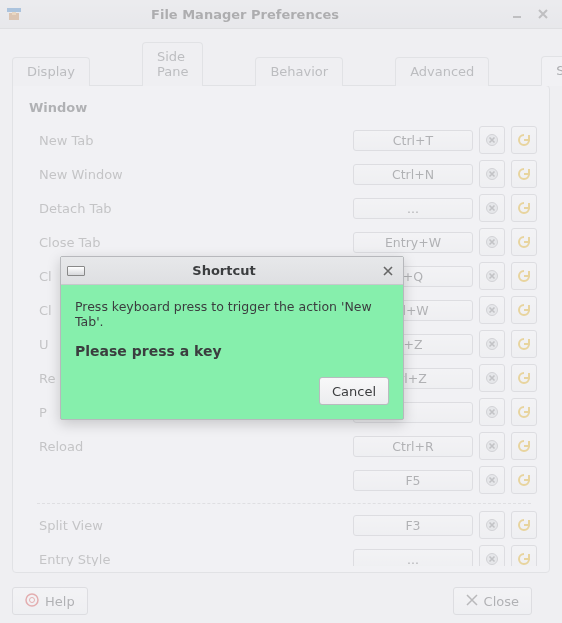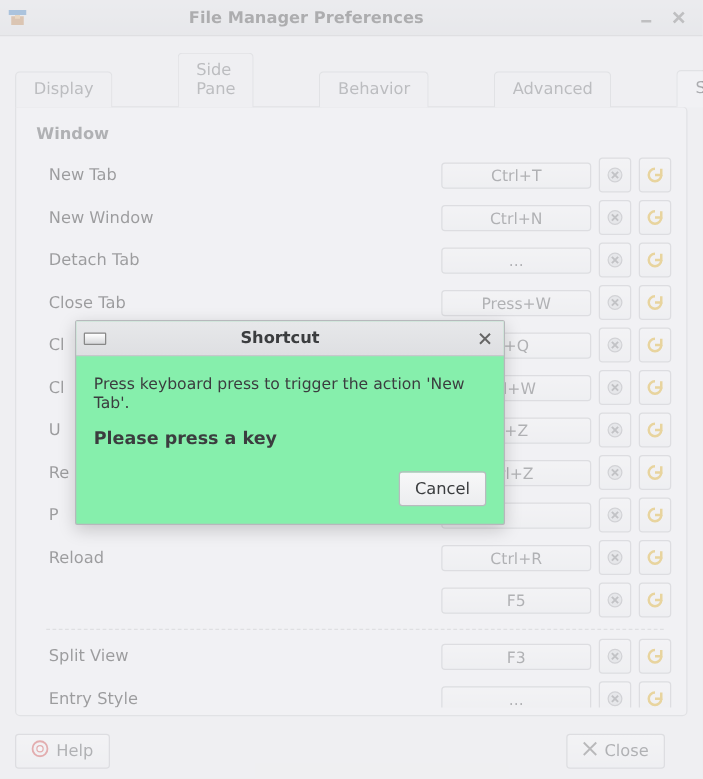--- a/index.html
+++ b/index.html
@@ -92,21 +92,21 @@
   }
 
   .row {
     display: flex;
     align-items: center;
     height: 34px;
   }
   .row .label {
     flex: 1;
     padding-left: 16px;
-    color: #000000;
+    color: #737373;
   }
   .row .shortcut-btn {
     width: 120px;
     height: 21px;
     border: 1px solid #b9bbbf;
     border-radius: 3px;
     background: linear-gradient(to bottom, #f8f8f9, #ecedef);
     display: flex;
     align-items: center;
     justify-content: center;
@@ -314,21 +314,21 @@
             <span>
               <svg width="16" height="14" viewBox="0 0 16 14">
                 <path d="M13 7 A5 5 0 1 1 8 2" fill="none" stroke="#d9a000" stroke-width="2"></path>
                 <path d="M13 2 L13 7 L8 7" fill="none" stroke="#d9a000" stroke-width="2"></path>
               </svg>
             </span>
           </div>
         </div>
         <div class="row">
           <div class="label">Close Tab</div>
-          <div class="shortcut-btn">Press+W</div>
+          <div class="shortcut-btn">Entry+W</div>
           <div class="iconbtn">
             <span>
               <svg width="14" height="14" viewBox="0 0 14 14">
                 <circle cx="7" cy="7" r="5.5" fill="#d5d6d9" stroke="#9a9ca0"></circle>
                 <path d="M4.5 4.5 L9.5 9.5 M9.5 4.5 L4.5 9.5" stroke="#6e7073" stroke-width="1.6"></path>
               </svg>
             </span>
           </div>
           <div class="iconbtn">
             <span>

